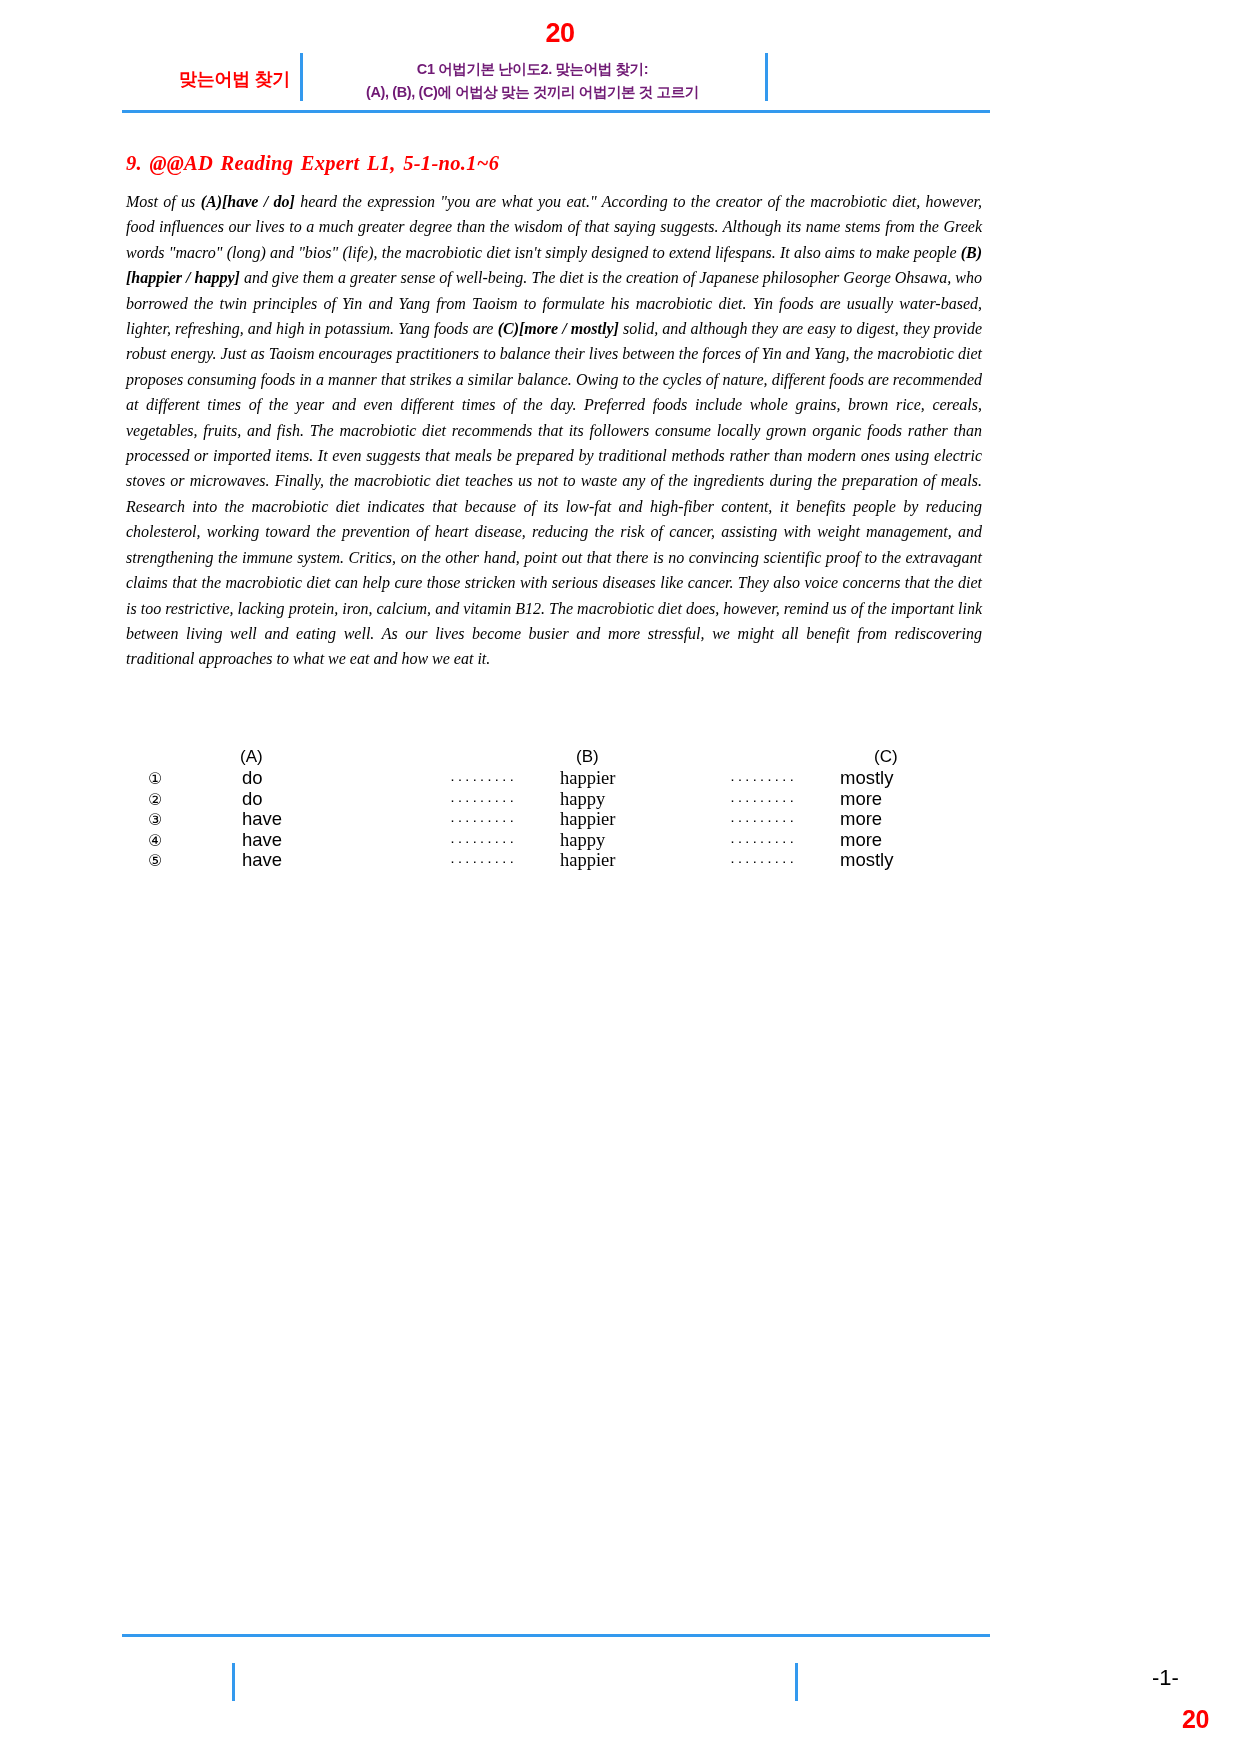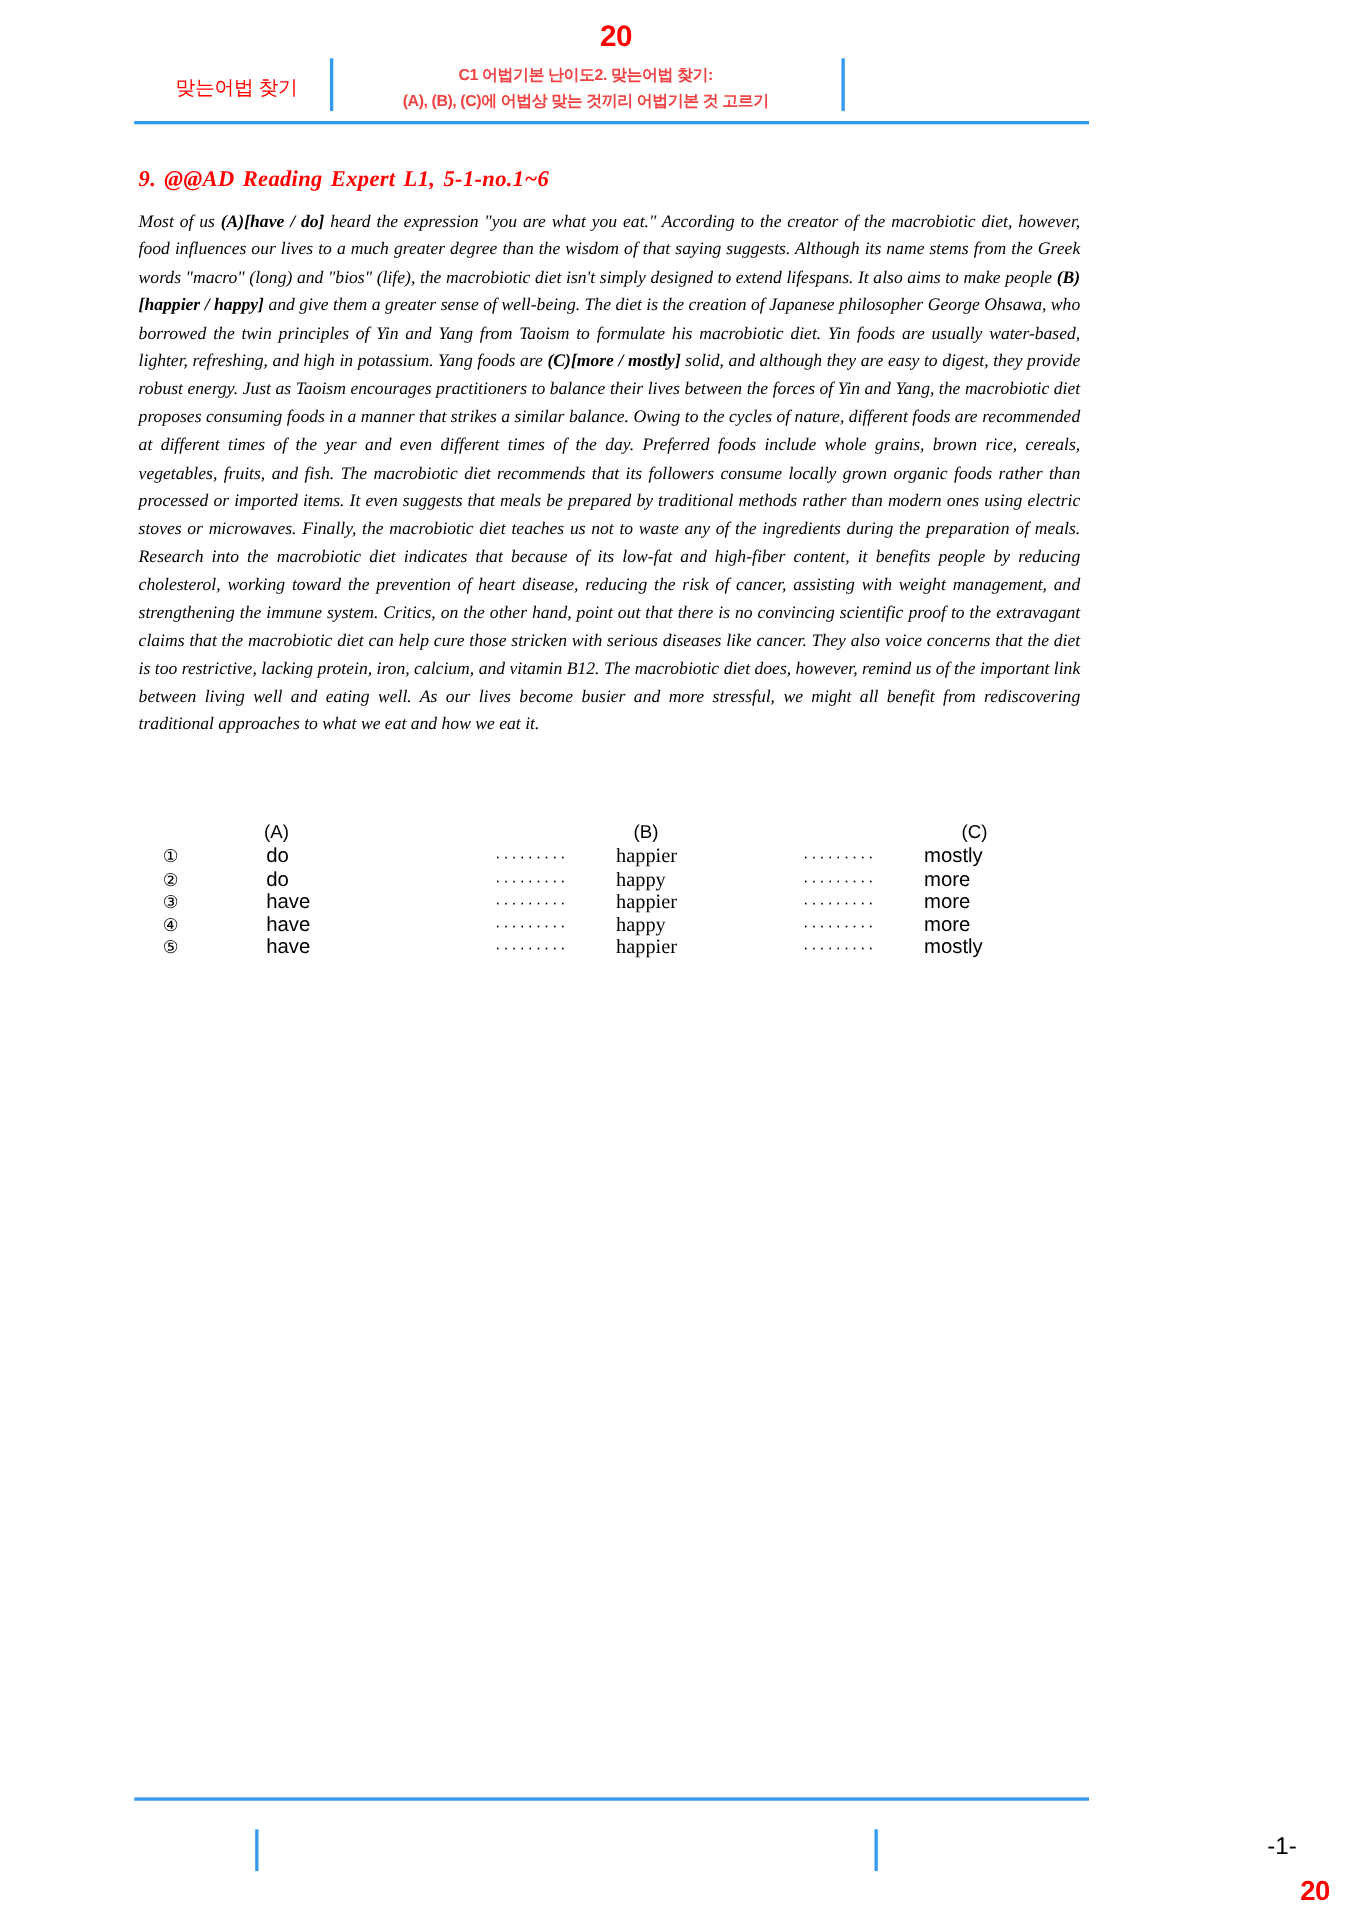--- a/index.html
+++ b/index.html
@@ -31,24 +31,24 @@
     font-family: "Liberation Sans", "DejaVu Sans", sans-serif;
     font-size: 27px;
     font-weight: bold;
     color: #ff0000;
     letter-spacing: -0.5px;
   }
   .header-left-label {
     position: absolute;
     left: 140px; top: 67px;
     width: 150px;
-    text-align: center;
+    text-align: right;
     font-family: "Liberation Sans", "DejaVu Sans", sans-serif;
     font-size: 18px;
-    font-weight: normal;
+    font-weight: bold;
     color: #ff0000;
     letter-spacing: -0.3px;
   }
   .header-div-left {
     position: absolute;
     left: 300px; top: 53px;
     width: 3px; height: 48px;
     background: #3399ee;
   }
   .header-div-right {
@@ -58,21 +58,21 @@
     background: #3399ee;
   }
   .header-center {
     position: absolute;
     left: 305px; top: 58px;
     width: 455px;
     text-align: center;
     font-family: "Liberation Sans", "DejaVu Sans", sans-serif;
     font-size: 14.5px;
     font-weight: bold;
-    color: #ef4444;
+    color: #701a75;
     line-height: 23px;
     letter-spacing: -0.4px;
   }
   .header-rule {
     position: absolute;
     left: 122px; top: 110px;
     width: 868px; height: 2.5px;
     background: #3399ee;
   }
 

